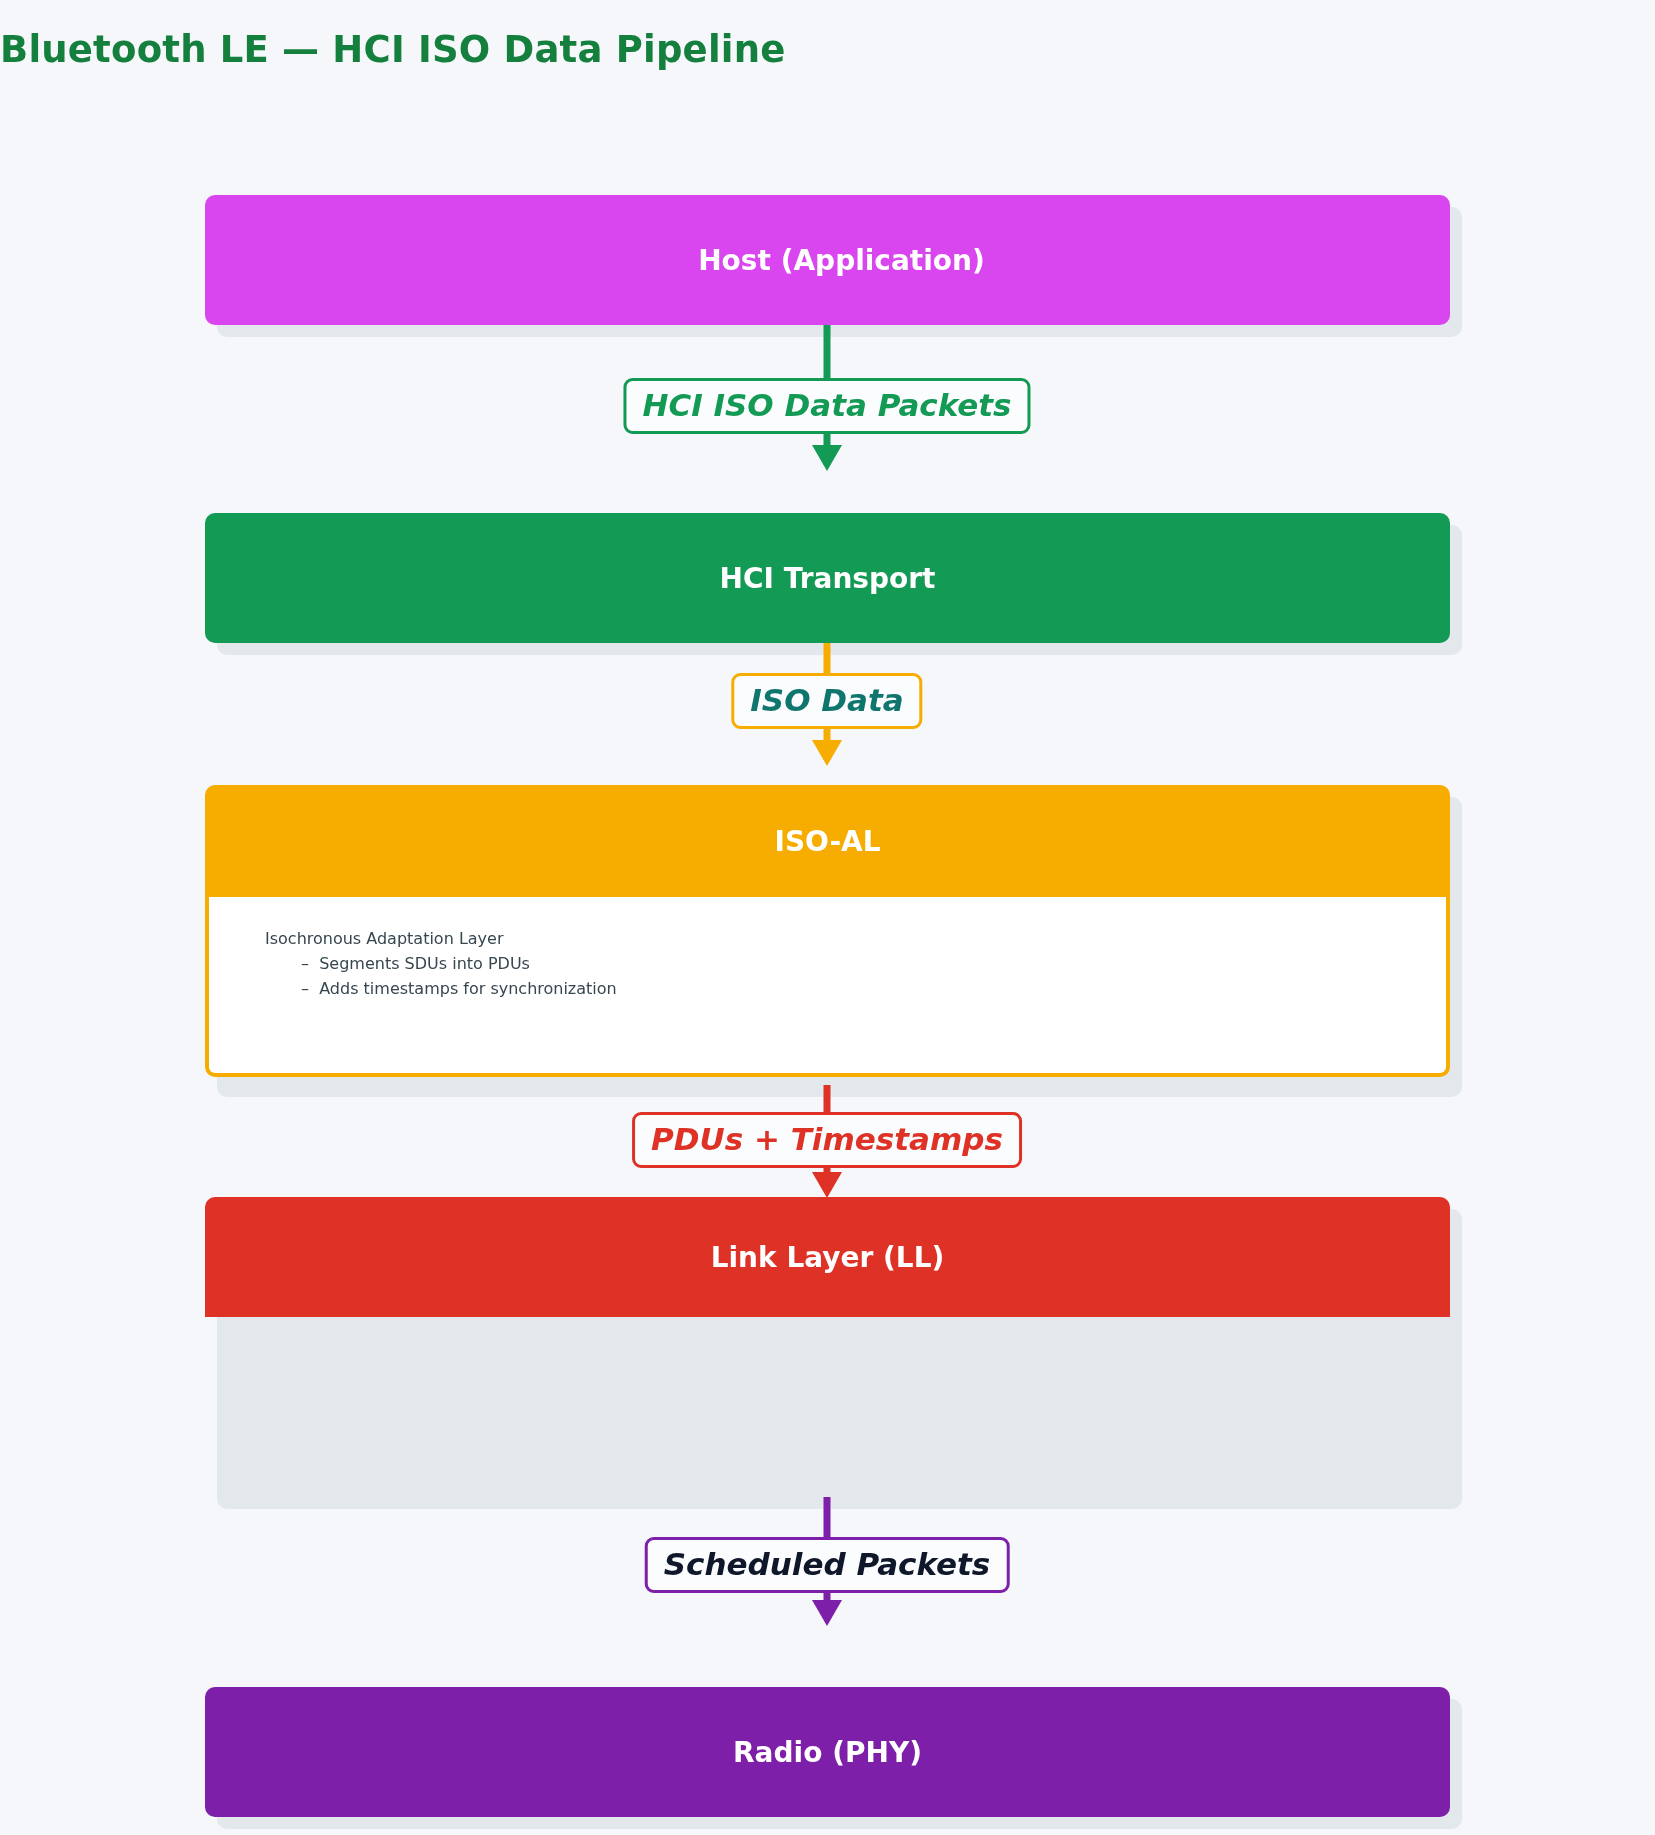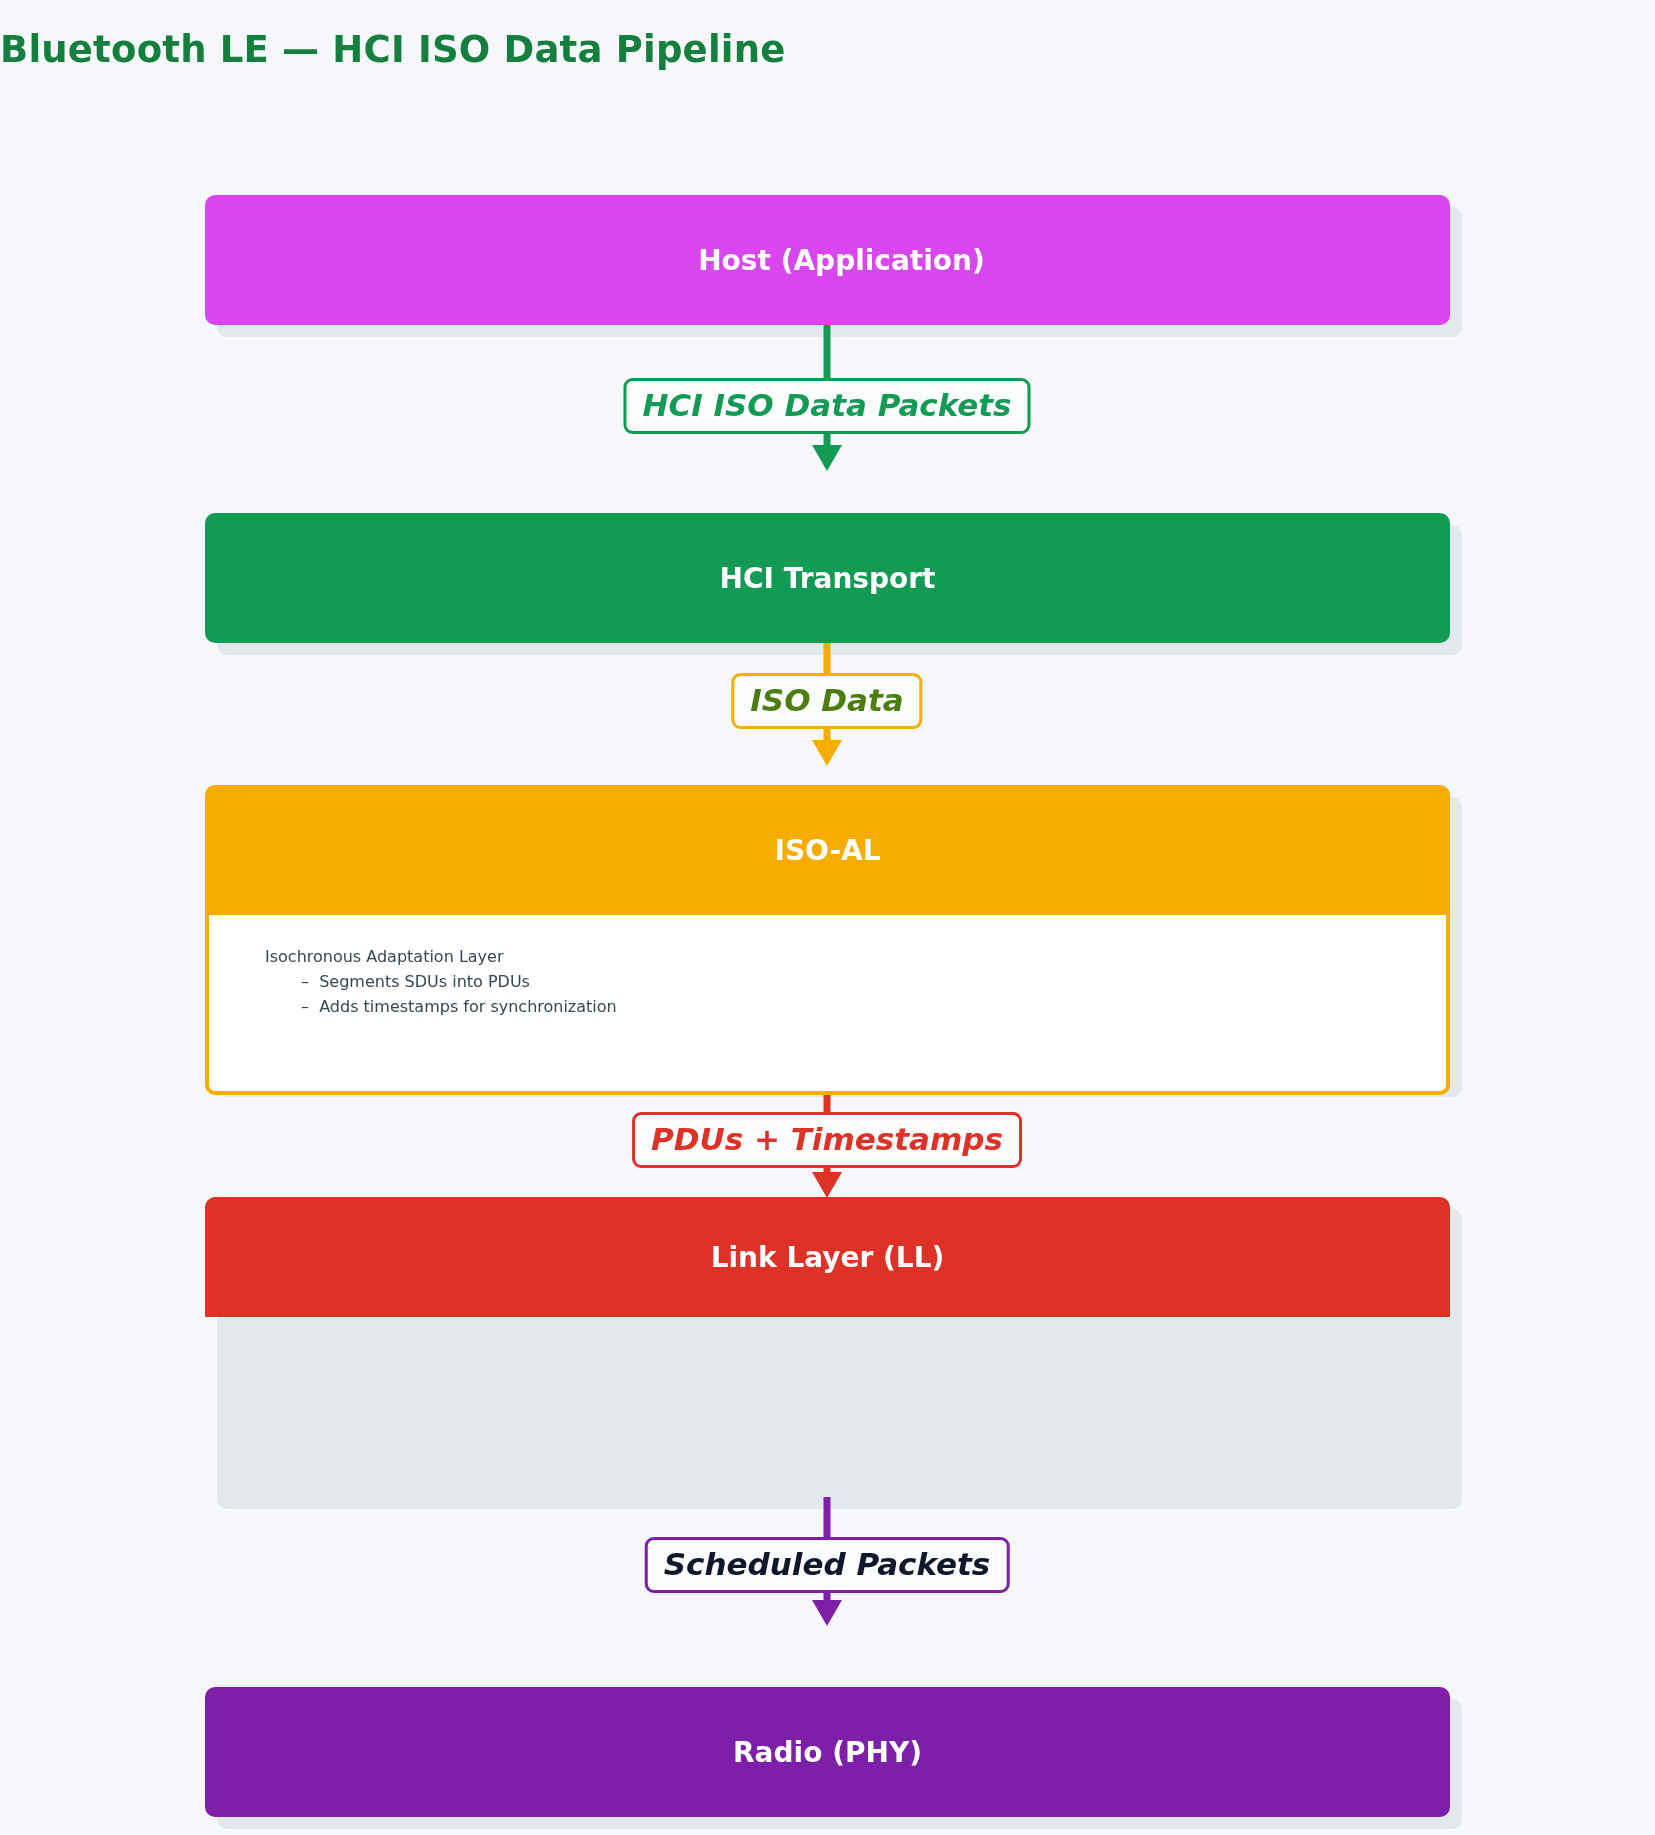--- a/index.html
+++ b/index.html
@@ -128,21 +128,21 @@
   <div class="edge">
     <div class="edge-line" style="left:827px; top:325px; height:140px; background:#139a54;"></div>
     <div class="edge-arrow" style="left:827px; top:445px; border-top:26px solid #139a54;"></div>
   </div>
   <div class="edge-label" style="left:827px; top:406px; color:#139a54; border-color:#139a54;">HCI ISO Data Packets</div>
 
   <div class="edge">
     <div class="edge-line" style="left:827px; top:620px; height:140px; background:#f7ac00;"></div>
     <div class="edge-arrow" style="left:827px; top:740px; border-top:26px solid #f7ac00;"></div>
   </div>
-  <div class="edge-label" style="left:827px; top:701px; color:#4d7c0f; border-color:#f7ac00;">ISO Data</div>
+  <div class="edge-label" style="left:827px; top:701px; color:#0f766e; border-color:#f7ac00;">ISO Data</div>
 
   <div class="edge">
     <div class="edge-line" style="left:827px; top:1085px; height:105px; background:#de3226;"></div>
     <div class="edge-arrow" style="left:827px; top:1172px; border-top:26px solid #de3226;"></div>
   </div>
   <div class="edge-label" style="left:827px; top:1140px; color:#de3226; border-color:#de3226;">PDUs + Timestamps</div>
 
   <div class="edge">
     <div class="edge-line" style="left:827px; top:1497px; height:115px; background:#7d1fa8;"></div>
     <div class="edge-arrow" style="left:827px; top:1600px; border-top:26px solid #7d1fa8;"></div>
@@ -158,21 +158,21 @@
 
   <div class="node" style="top:489px;margin-top:24px;">
     <div class="node-shadow" style="height:130px;"></div>
     <div class="node-head" style="background:#139a54; height:130px;">
       <span>HCI Transport</span>
     </div>
   </div>
 
   <div class="node has-body" style="top:785px;">
     <div class="node-shadow" style="height:300px;"></div>
-    <div class="node-head" style="background:#f7ac00; height:130px;">
+    <div class="node-head" style="background:#f7ac00; height:112px;">
       <span>ISO-AL</span>
     </div>
     <div class="node-body" style="border-color:#f7ac00; height:180px;">
       <div class="body-line">Isochronous Adaptation Layer</div>
       <div class="body-line sub">–  Segments SDUs into PDUs</div>
       <div class="body-line sub">–  Adds timestamps for synchronization</div>
     </div>
   </div>
 
   <div class="node has-body" style="top:1197px;">

